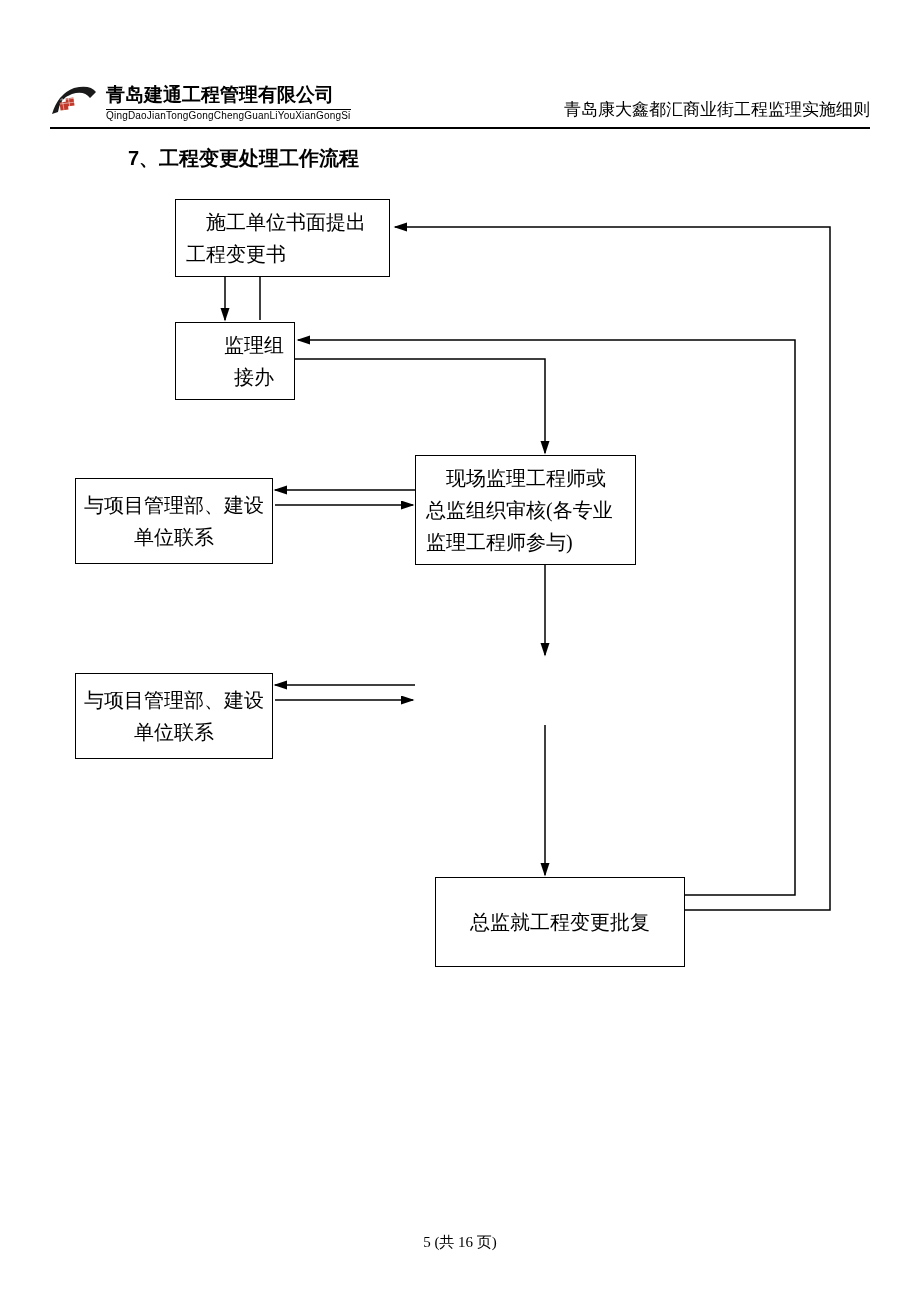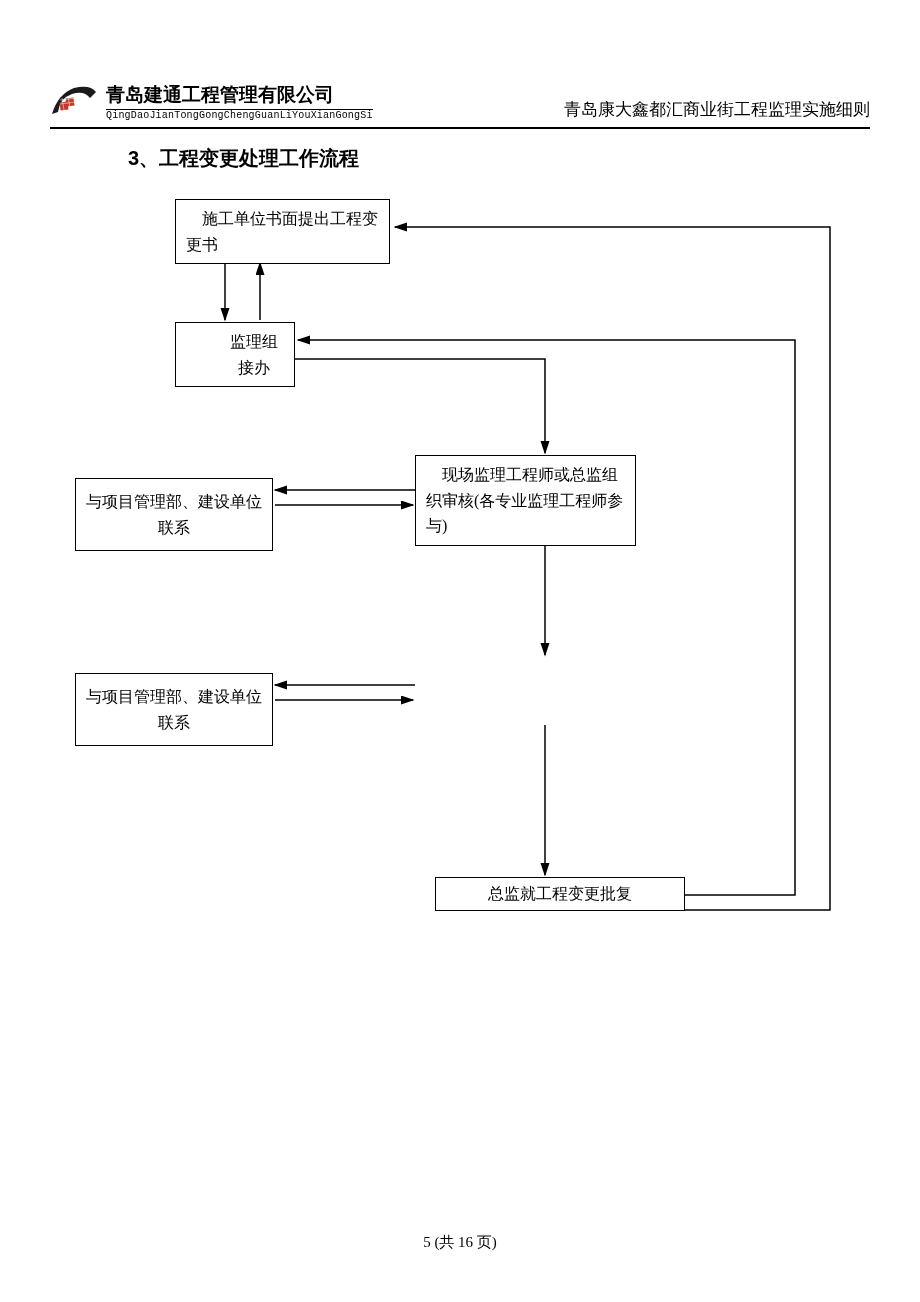--- a/index.html
+++ b/index.html
@@ -37,21 +37,21 @@
     }
     .company-name {
       font-size: 19px;
       font-weight: bold;
       font-family: "SimHei", sans-serif;
       border-bottom: 1px solid #000;
       padding-bottom: 1px;
     }
     .company-pinyin {
       font-size: 10px;
-      font-family: Liberation Mono, monospace;
+      font-family: Liberation Sans, sans-serif;
       letter-spacing: 0.2px;
     }
     .doc-title {
       font-size: 17px;
       font-family: "KaiTi", "楷体", serif;
     }
     .section-title {
       position: absolute;
       top: 145px;
       left: 128px;
@@ -63,21 +63,21 @@
       position: absolute;
       top: 195px;
       left: 75px;
       width: 780px;
       height: 750px;
     }
     .box {
       position: absolute;
       border: 1px solid #000;
       background: #fff;
-      font-size: 16px;
+      font-size: 20px;
       line-height: 1.6;
       padding: 6px 10px;
       text-align: left;
     }
     .box-centered { text-align: center; }
     svg.connectors {
       position: absolute;
       top: 0;
       left: 0;
       width: 780px;
@@ -107,21 +107,21 @@
       <line x1="18" y1="12" x2="20" y2="24" stroke="#fff" stroke-width="0.5"></line>
     </svg>
     <div class="logo-text">
       <span class="company-name">青岛建通工程管理有限公司</span>
       <span class="company-pinyin">QingDaoJianTongGongChengGuanLiYouXianGongSi</span>
     </div>
   </div>
   <div class="doc-title">青岛康大鑫都汇商业街工程监理实施细则</div>
 </div>
 
-<div class="section-title">3、工程变更处理工作流程</div>
+<div class="section-title">7、工程变更处理工作流程</div>
 
 <div class="diagram">
   <svg class="connectors">
     <defs>
       <marker id="arrow" markerWidth="10" markerHeight="10" refX="8" refY="3" orient="auto">
         <path d="M0,0 L0,6 L9,3 z" fill="#000"></path>
       </marker>
     </defs>
 
     <line x1="150" y1="66" x2="150" y2="125" stroke="#000" stroke-width="1.5" marker-end="url(#arrow)"></line>
@@ -142,16 +142,16 @@
     <path d="M 610 700 L 720 700 L 720 145 L 223 145" stroke="#000" stroke-width="1.5" fill="none" marker-end="url(#arrow)"></path>
 
     <path d="M 610 715 L 755 715 L 755 32 L 320 32" stroke="#000" stroke-width="1.5" fill="none" marker-end="url(#arrow)"></path>
   </svg>
 
   <div class="box" style="left:100px; top:4px; width:215px;">　施工单位书面提出工程变更书</div>
   <div class="box box-centered" style="left:100px; top:127px; width:120px;padding-left:48px;">监理组接办</div>
   <div class="box box-centered" style="left:0px; top:283px; width:198px; padding:10px 4px;">与项目管理部、建设单位联系</div>
   <div class="box" style="left:340px; top:260px; width:221px;">　现场监理工程师或总监组织审核(各专业监理工程师参与)</div>
   <div class="box box-centered" style="left:0px; top:478px; width:198px; padding:10px 4px;">与项目管理部、建设单位联系</div>
-  <div class="box box-centered" style="left:360px; top:682px; width:250px; padding:3px 4px;">总监就工程变更批复</div>
+  <div class="box box-centered" style="left:360px; top:682px; width:250px; padding:28px 4px;">总监就工程变更批复</div>
 </div>
 
 <div class="footer">5 (共 16 页)</div>
 
 </body></html>

